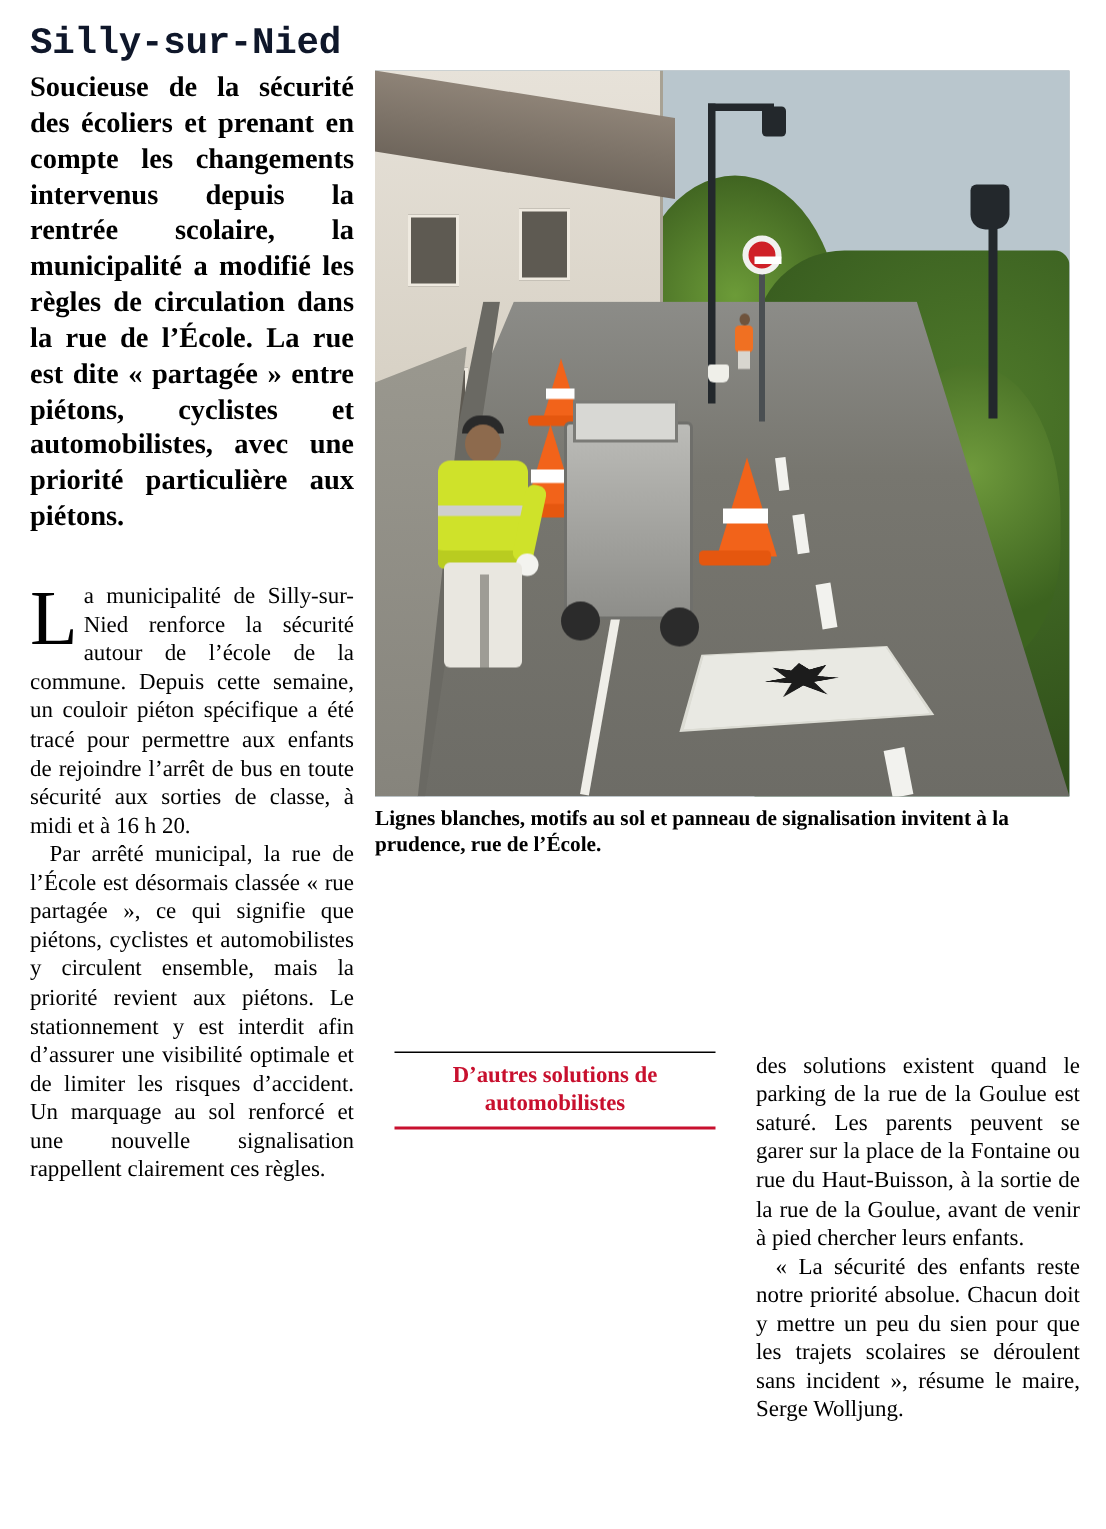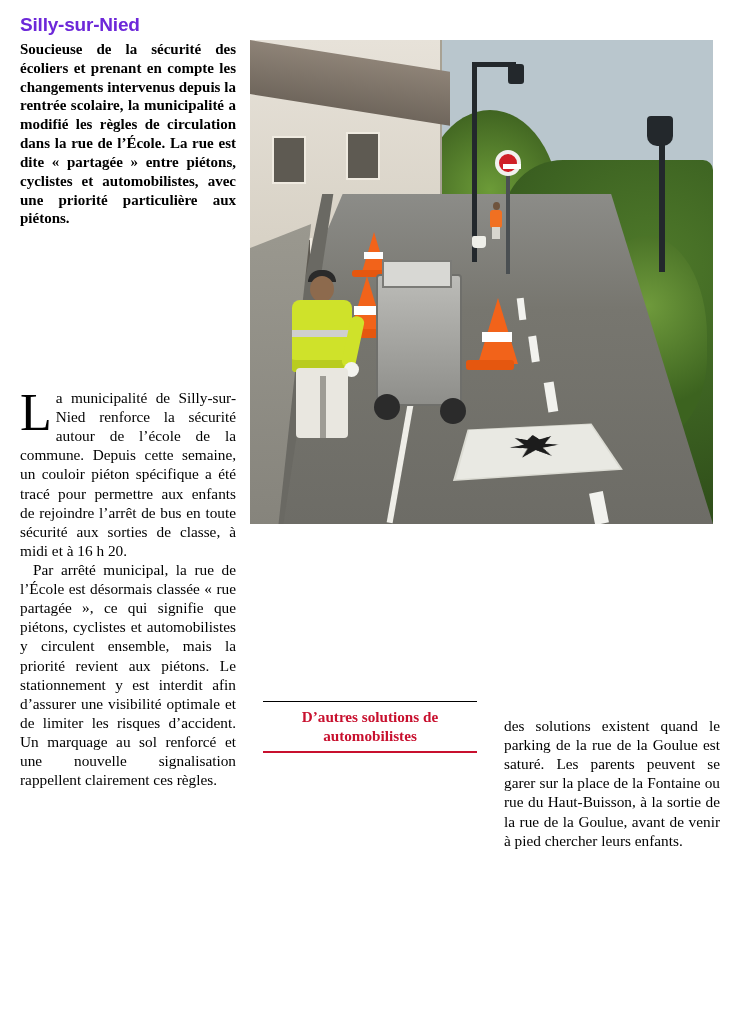--- a/index.html
+++ b/index.html
@@ -13,24 +13,24 @@
     color: #000;
     position: relative;
     overflow: hidden;
   }
   .page {
     width: 737px; height: 1019px;
     padding: 14px 18px 6px 20px;
     position: relative;
   }
   .kicker {
-    font-family: Liberation Sans, sans-serif;
-    font-weight: bold;
-    font-size: 19px;
-    color: #6d28d9;
+    font-family: Liberation Mono, monospace;
+    font-weight: bold;
+    font-size: 25px;
+    color: #0f172a;
     letter-spacing: -0.2px;
     margin: 0 0 4px 0;
   }
   .headline {
     font-family: "Liberation Serif", serif;
     font-weight: bold;
     font-size: 37.5px;
     line-height: 1.14;
     letter-spacing: -0.6px;
     margin: 0 0 16px 0;
@@ -39,21 +39,21 @@
   .top-area {
     display: flex;
     align-items: flex-start;
     gap: 14px;
   }
   .standfirst {
     width: 216px;
     flex: 0 0 216px;
     font-family: "Liberation Serif", serif;
     font-weight: bold;
-    font-size: 15px;
+    font-size: 19px;
     line-height: 1.255;
     text-align: justify;
     hyphens: auto;
     margin: 0;
   }
   .photo-col {
     flex: 1 1 auto;
   }
   .photo {
     width: 463px;
@@ -103,21 +103,21 @@
     position: absolute;
     left: 243px; top: 313px;
     width: 214px;
     font-size: 15.3px;
     line-height: 1.25;
     text-align: justify;
     hyphens: auto;
   }
   .col3 {
     position: absolute;
-    left: 484px; top: 328px;
+    left: 484px; top: 313px;
     width: 216px;
     font-size: 15.3px;
     line-height: 1.25;
     text-align: justify;
     hyphens: auto;
   }
   .subhead-box {
     width: 214px;
     text-align: center;
     font-family: "Liberation Serif", serif;
@@ -325,33 +325,35 @@
           <div class="head"></div>
           <div class="vest"></div>
           <div class="vest-stripe"></div>
           <div class="arm"></div>
           <div class="glove"></div>
           <div class="legs"></div>
           <div class="leg-split"></div>
         </div>
       </div>
 
+      <div class="caption">Lignes blanches, motifs au sol et panneau de signalisation invitent à la prudence, rue de l’École.</div>
     </div>
   </div>
 
   <div class="body-cols">
 
     <div class="col1">
       <p class="first dropcap-para">La municipalité de Silly-sur-Nied renforce la sé­curité autour de l’école de la commune. Depuis cette semaine, un couloir piéton spécifique a été tracé pour permettre aux enfants de re­joindre l’arrêt de bus en toute sécurité aux sorties de classe, à midi et à 16 h 20.</p>
       <p>Par arrêté municipal, la rue de l’École est désormais clas­sée « rue partagée », ce qui si­gnifie que piétons, cyclistes et automobilistes y circulent ensemble, mais la priorité re­vient aux piétons. Le station­nement y est interdit afin d’assurer une visibilité opti­male et de limiter les risques d’accident. Un marquage au sol renforcé et une nouvelle signalisation rappellent clai­rement ces règles.</p>
     </div>
 
     <div class="col2">
       <div class="rule-top"></div>
       <div class="subhead-box">D’autres solutions de automobilistes</div>
     </div>
 
     <div class="col3">
       <p class="first" style="text-indent:0">des solutions existent quand le parking de la rue de la Gou­lue est saturé. Les parents peuvent se garer sur la place de la Fontaine ou rue du Haut-Buisson, à la sortie de la rue de la Goulue, avant de ve­nir à pied chercher leurs en­fants.</p>
+      <p>« La sécurité des enfants res­te notre priorité absolue. Chacun doit y mettre un peu du sien pour que les trajets scolaires se déroulent sans in­cident », résume le maire, Ser­ge Wolljung.</p>
     </div>
 
   </div>
 </div>
 
 </body></html>

